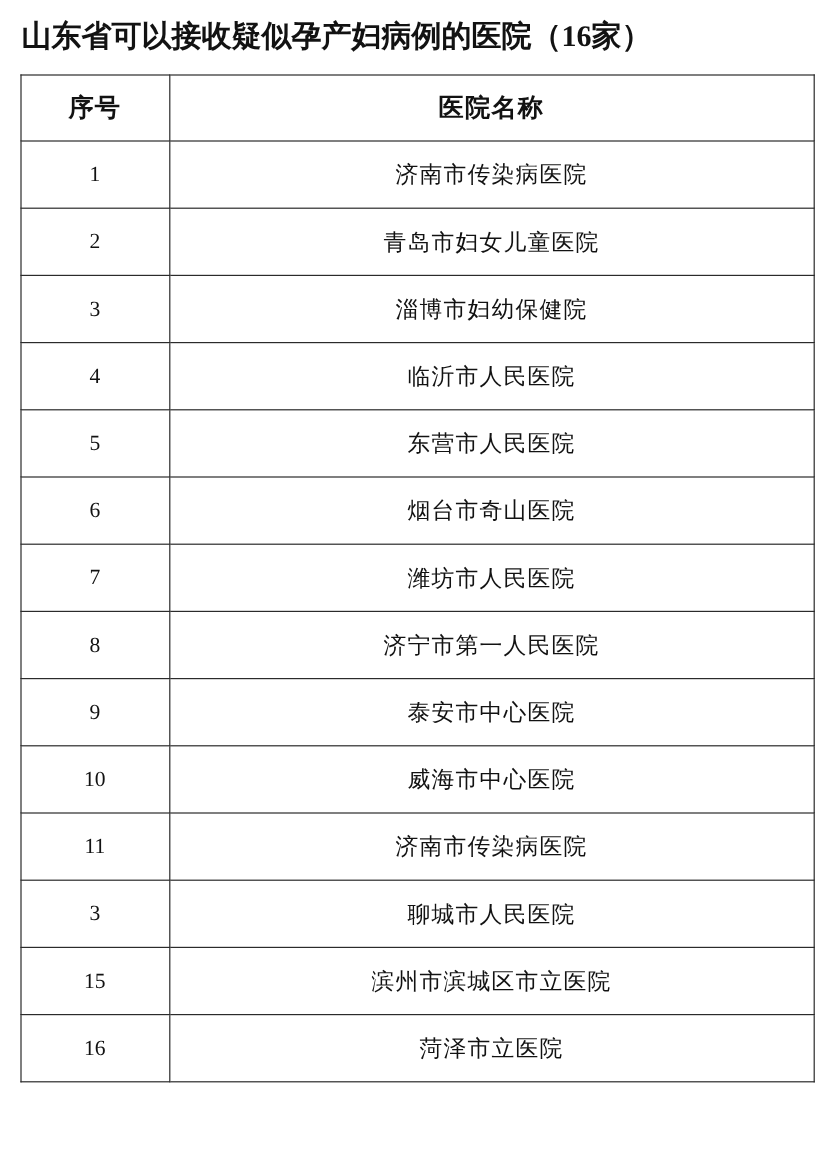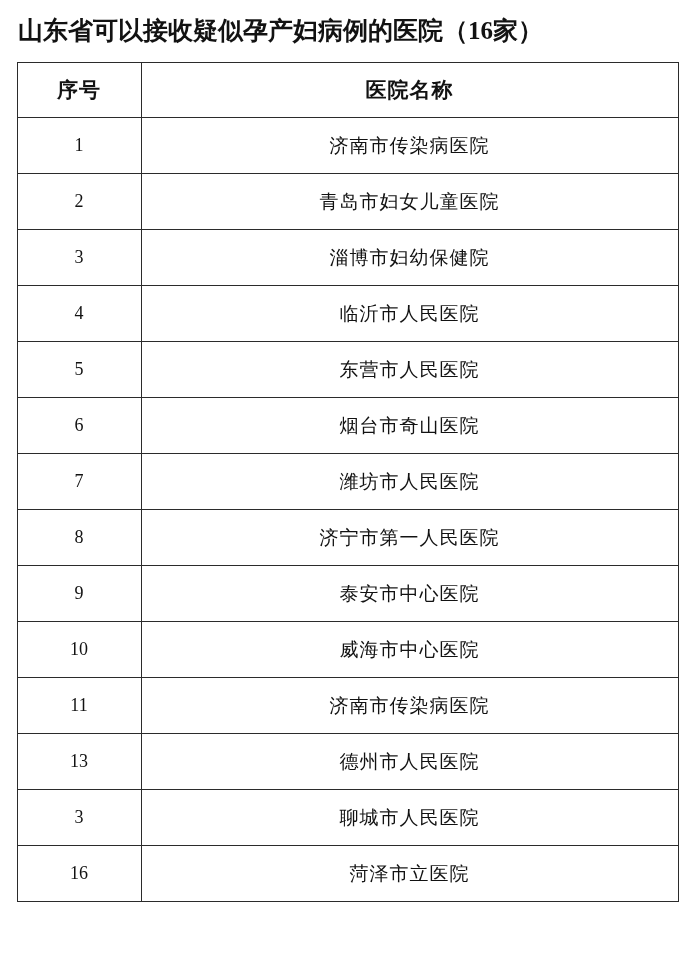--- a/index.html
+++ b/index.html
@@ -124,26 +124,26 @@
       </tr>
       <tr>
         <td class="idx">10</td>
         <td class="name">威海市中心医院</td>
       </tr>
       <tr>
         <td class="idx">11</td>
         <td class="name">济南市传染病医院</td>
       </tr>
       <tr>
-        <td class="idx">13</td>
-        <td class="name">德州市人民医院</td>
+        <td class="idx">3</td>
+        <td class="name">聊城市人民医院</td>
       </tr>
       <tr>
-        <td class="idx">3</td>
-        <td class="name">聊城市人民医院</td>
+        <td class="idx">15</td>
+        <td class="name">滨州市滨城区市立医院</td>
       </tr>
       <tr>
         <td class="idx">16</td>
         <td class="name">菏泽市立医院</td>
       </tr>
     </tbody>
   </table>
 
 </div>
 

